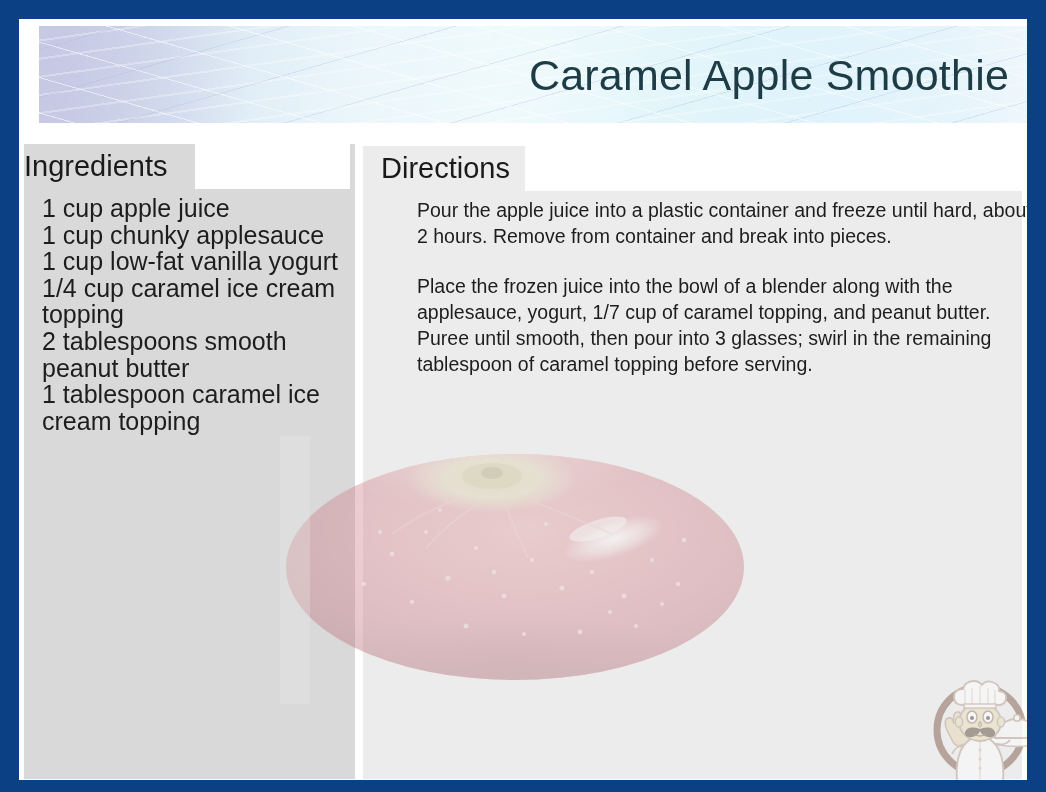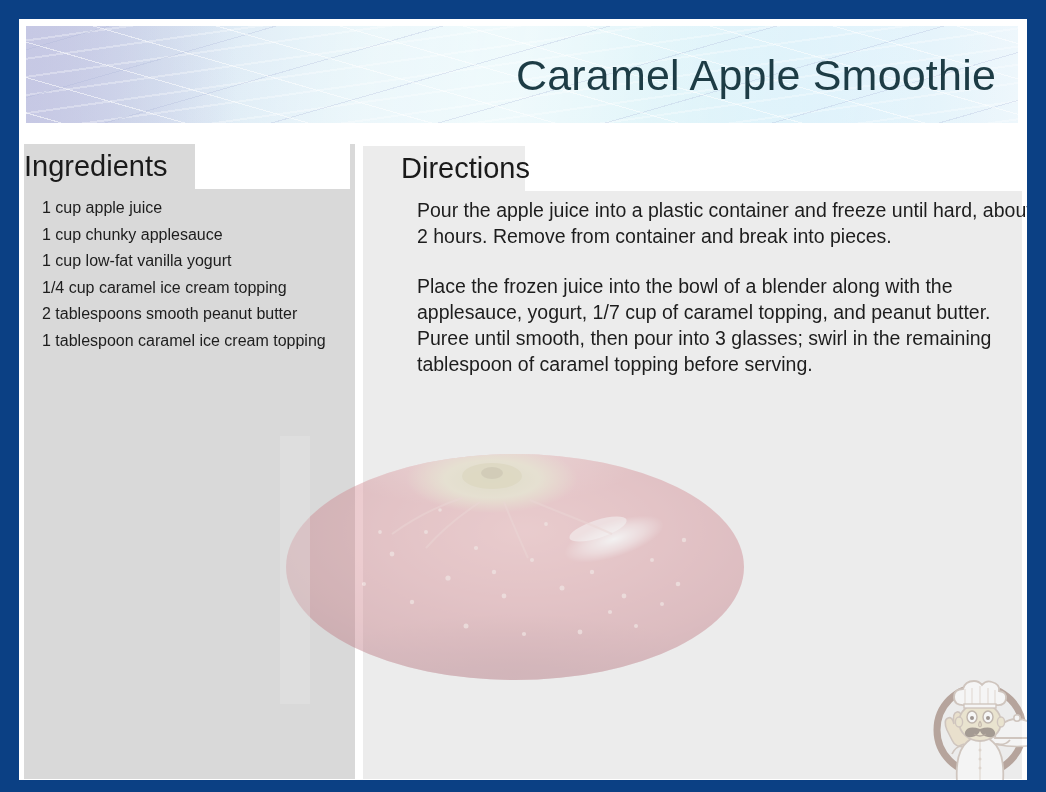--- a/index.html
+++ b/index.html
@@ -26,21 +26,21 @@
     top: 19px;
     width: 1008px;
     height: 761px;
     background: #ffffff;
     overflow: hidden;
   }
 
   
   .title-banner {
     position: absolute;
-    left: 7px;
+    left: 20px;
     top: 7px;
     width: 992px;
     height: 97px;
     background:
       linear-gradient(103deg, rgba(255,255,255,0) 0%, rgba(255,255,255,0.55) 50%, rgba(255,255,255,0) 100%),
       linear-gradient(100deg, rgba(255,255,255,0.0) 0%, rgba(255,255,255,0.35) 35%, rgba(255,255,255,0) 70%),
       linear-gradient(90deg, #c6c8e4 0%, #c9d8ec 12%, #cfe8f4 28%, #d4f1f7 45%, #cdeef6 62%, #d6effa 78%, #e3f3fb 92%, #eef7fc 100%);
     overflow: hidden;
   }
   .banner-hatch {
@@ -95,21 +95,21 @@
     font-size: 29px;
     line-height: 43px;
     color: #1a1a1a;
   }
   .ingredients-list {
     position: absolute;
     left: 5px;
     top: 176px;
     width: 326px;
     padding: 0 10px 0 18px;
-    font-size: 16px;
+    font-size: 25px;
     line-height: 26.6px;
     color: #1d1d1d;
     white-space: pre-wrap;
   }
 
   .directions-panel {
     position: absolute;
     left: 344px;
     top: 127px;
     width: 659px;
@@ -126,21 +126,20 @@
   }
   .directions-heading {
     position: absolute;
     left: 344px;
     top: 128px;
     width: 162px;
     font-size: 29px;
     line-height: 43px;
     color: #1a1a1a;
     padding-left: 18px;
-    margin-left: 20px;
   }
   .directions-body {
     position: absolute;
     left: 344px;
     top: 178px;
     width: 659px;
     padding: 0 16px 0 18px;
     font-size: 19.5px;
     line-height: 26px;
     color: #1d1d1d;

